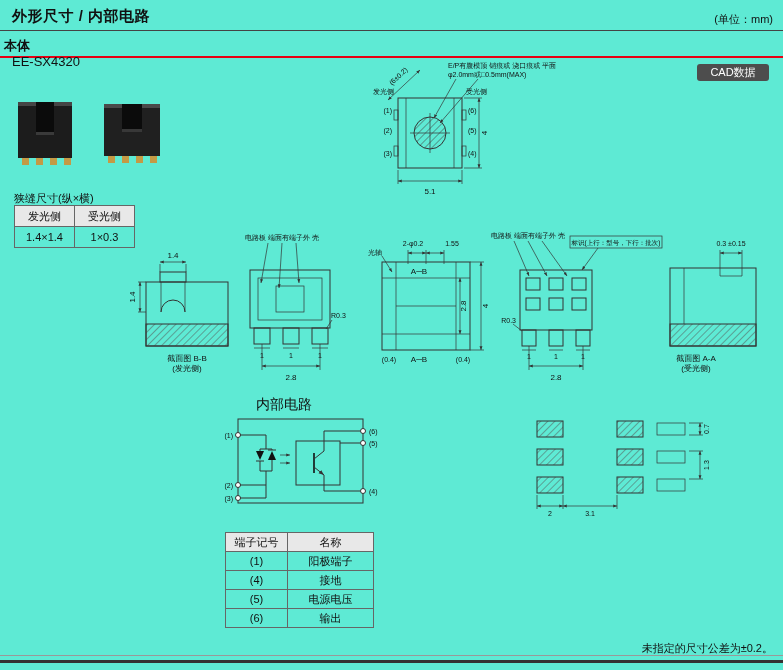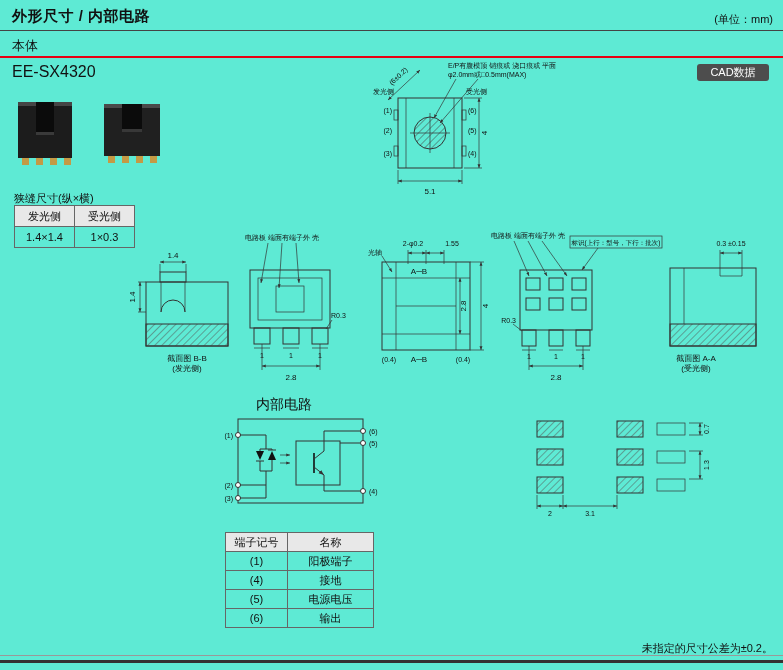--- a/index.html
+++ b/index.html
@@ -3,23 +3,23 @@
 <meta charset="utf-8">
 <style>
   * { margin:0; padding:0; box-sizing:border-box; }
   html,body { background:#fff; }
   body { font-family:"Liberation Sans","DejaVu Sans",sans-serif; color:#111; }
   .page { position:relative; width:783px; height:670px; background:#5eead4; overflow:hidden; }
   .abs { position:absolute; }
   .page-title { left:12px; top:7px; font-size:15px; font-weight:bold; letter-spacing:0.5px; }
   .unit-note { right:10px; top:12px; font-size:11px; }
   .header-rule { left:0; top:30px; width:783px; height:1px; background:#444; }
-  .section-title { left:12px; top:37px; font-size:13px; font-weight:normal; }
+  .section-title { left:4px; top:37px; font-size:13px; font-weight:bold; }
   .red-rule { left:0; top:56px; width:783px; height:2px; background:#e60012; }
-  .product-name { left:12px; top:63px; font-size:16px; }
+  .product-name { left:12px; top:54px; font-size:13px; }
   .cad-badge { left:697px; top:64px; width:72px; height:17px; background:#4d4d4d; color:#fff;
                font-size:11px; text-align:center; line-height:17px; border-radius:3px; cursor:pointer; }
   .slit-title { left:14px; top:191px; font-size:11px; }
   .dtable { position:absolute; border-collapse:collapse; font-size:11px; }
   .dtable th, .dtable td { border:1px solid #666; text-align:center; font-weight:normal; padding:0 2px; }
   .slit-table { left:14px; top:205px; }
   .slit-table th { width:60px; height:21px; background:#e8e8e8; }
   .slit-table td { height:21px; }
   .term-table { left:225px; top:520px;margin-top:12px; }
   .term-table th, .term-table td { height:19px; }

